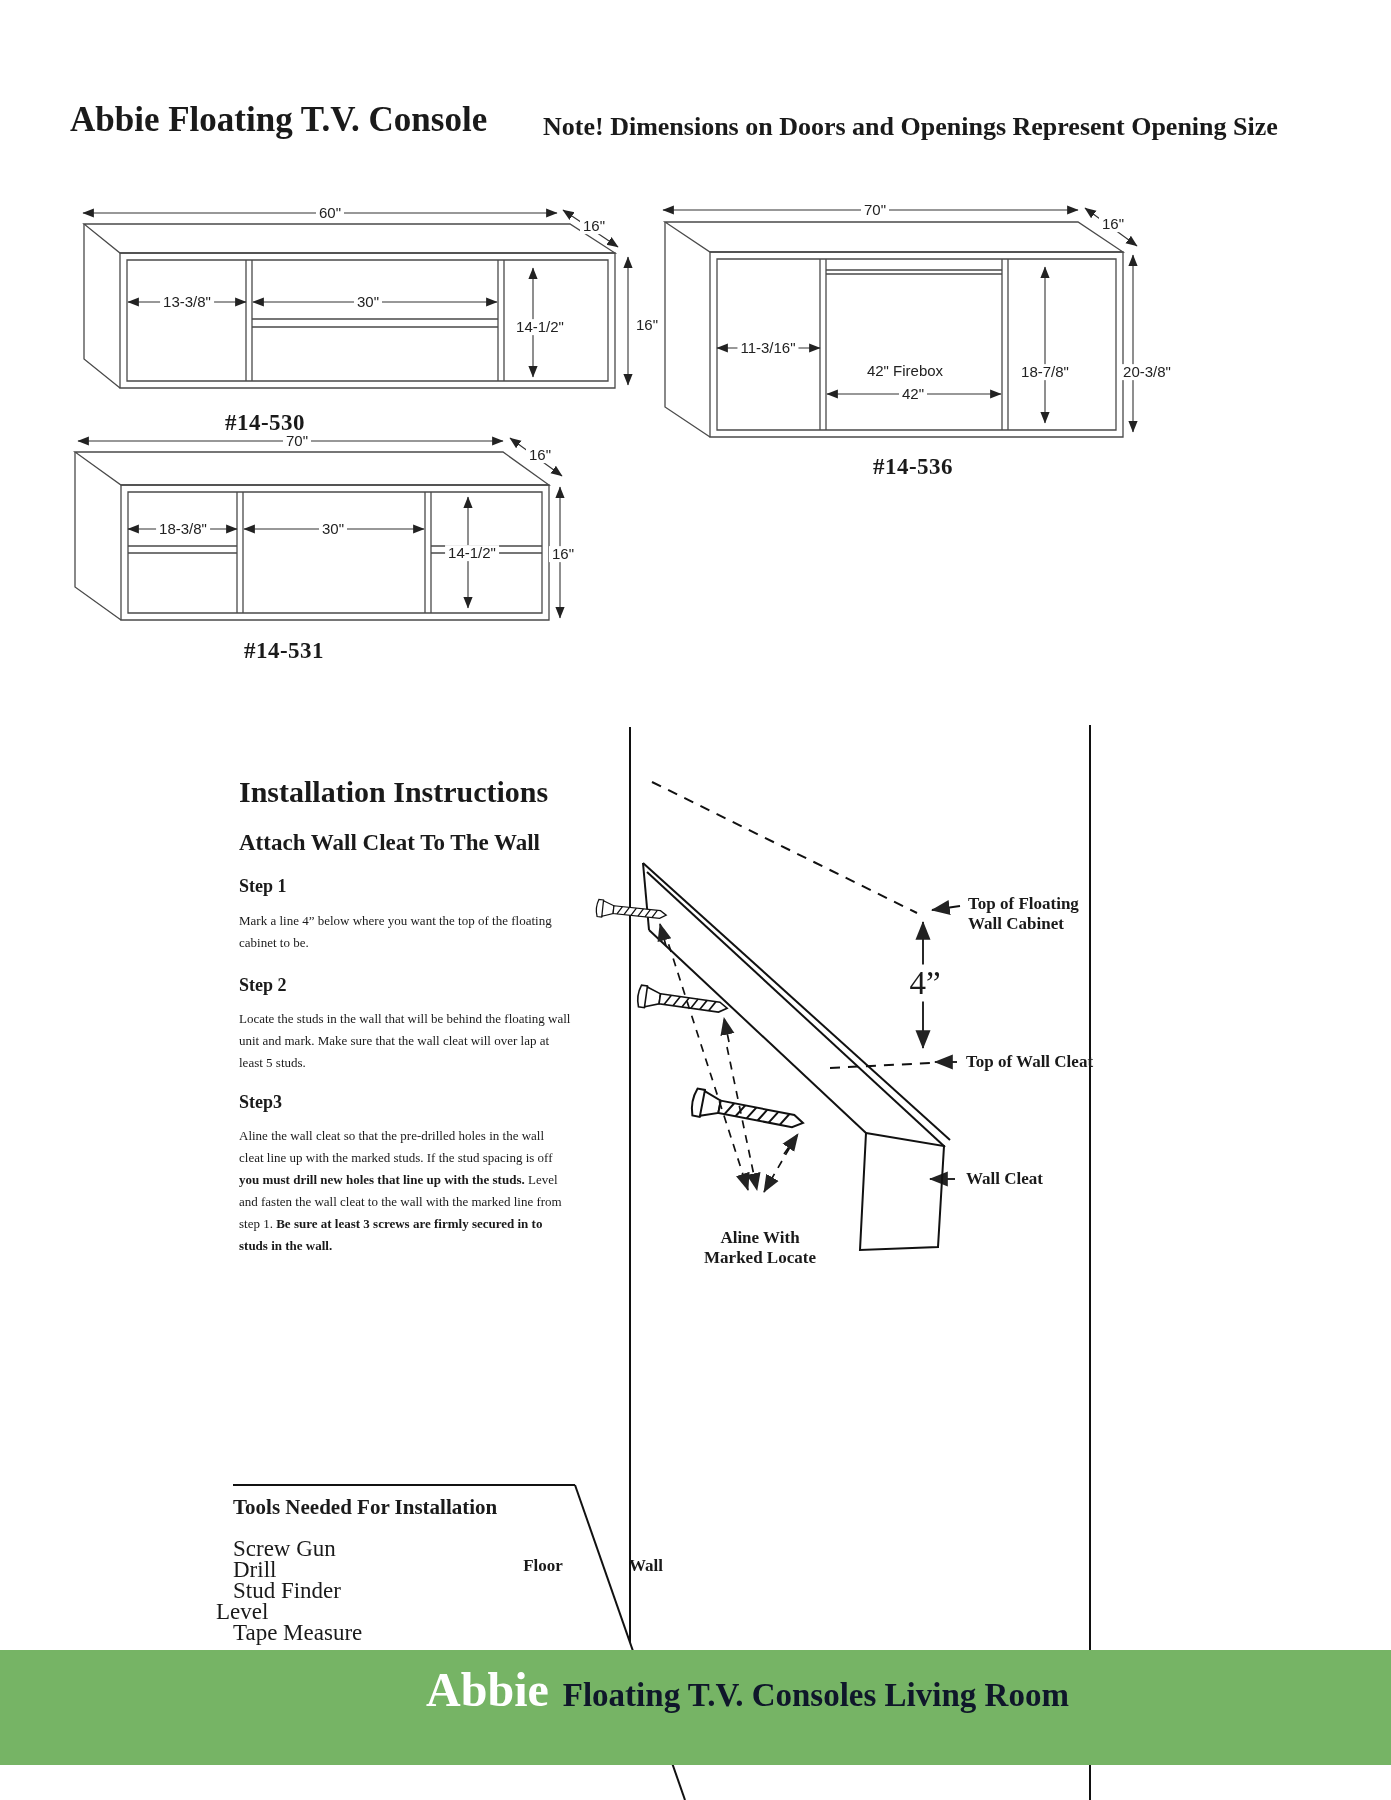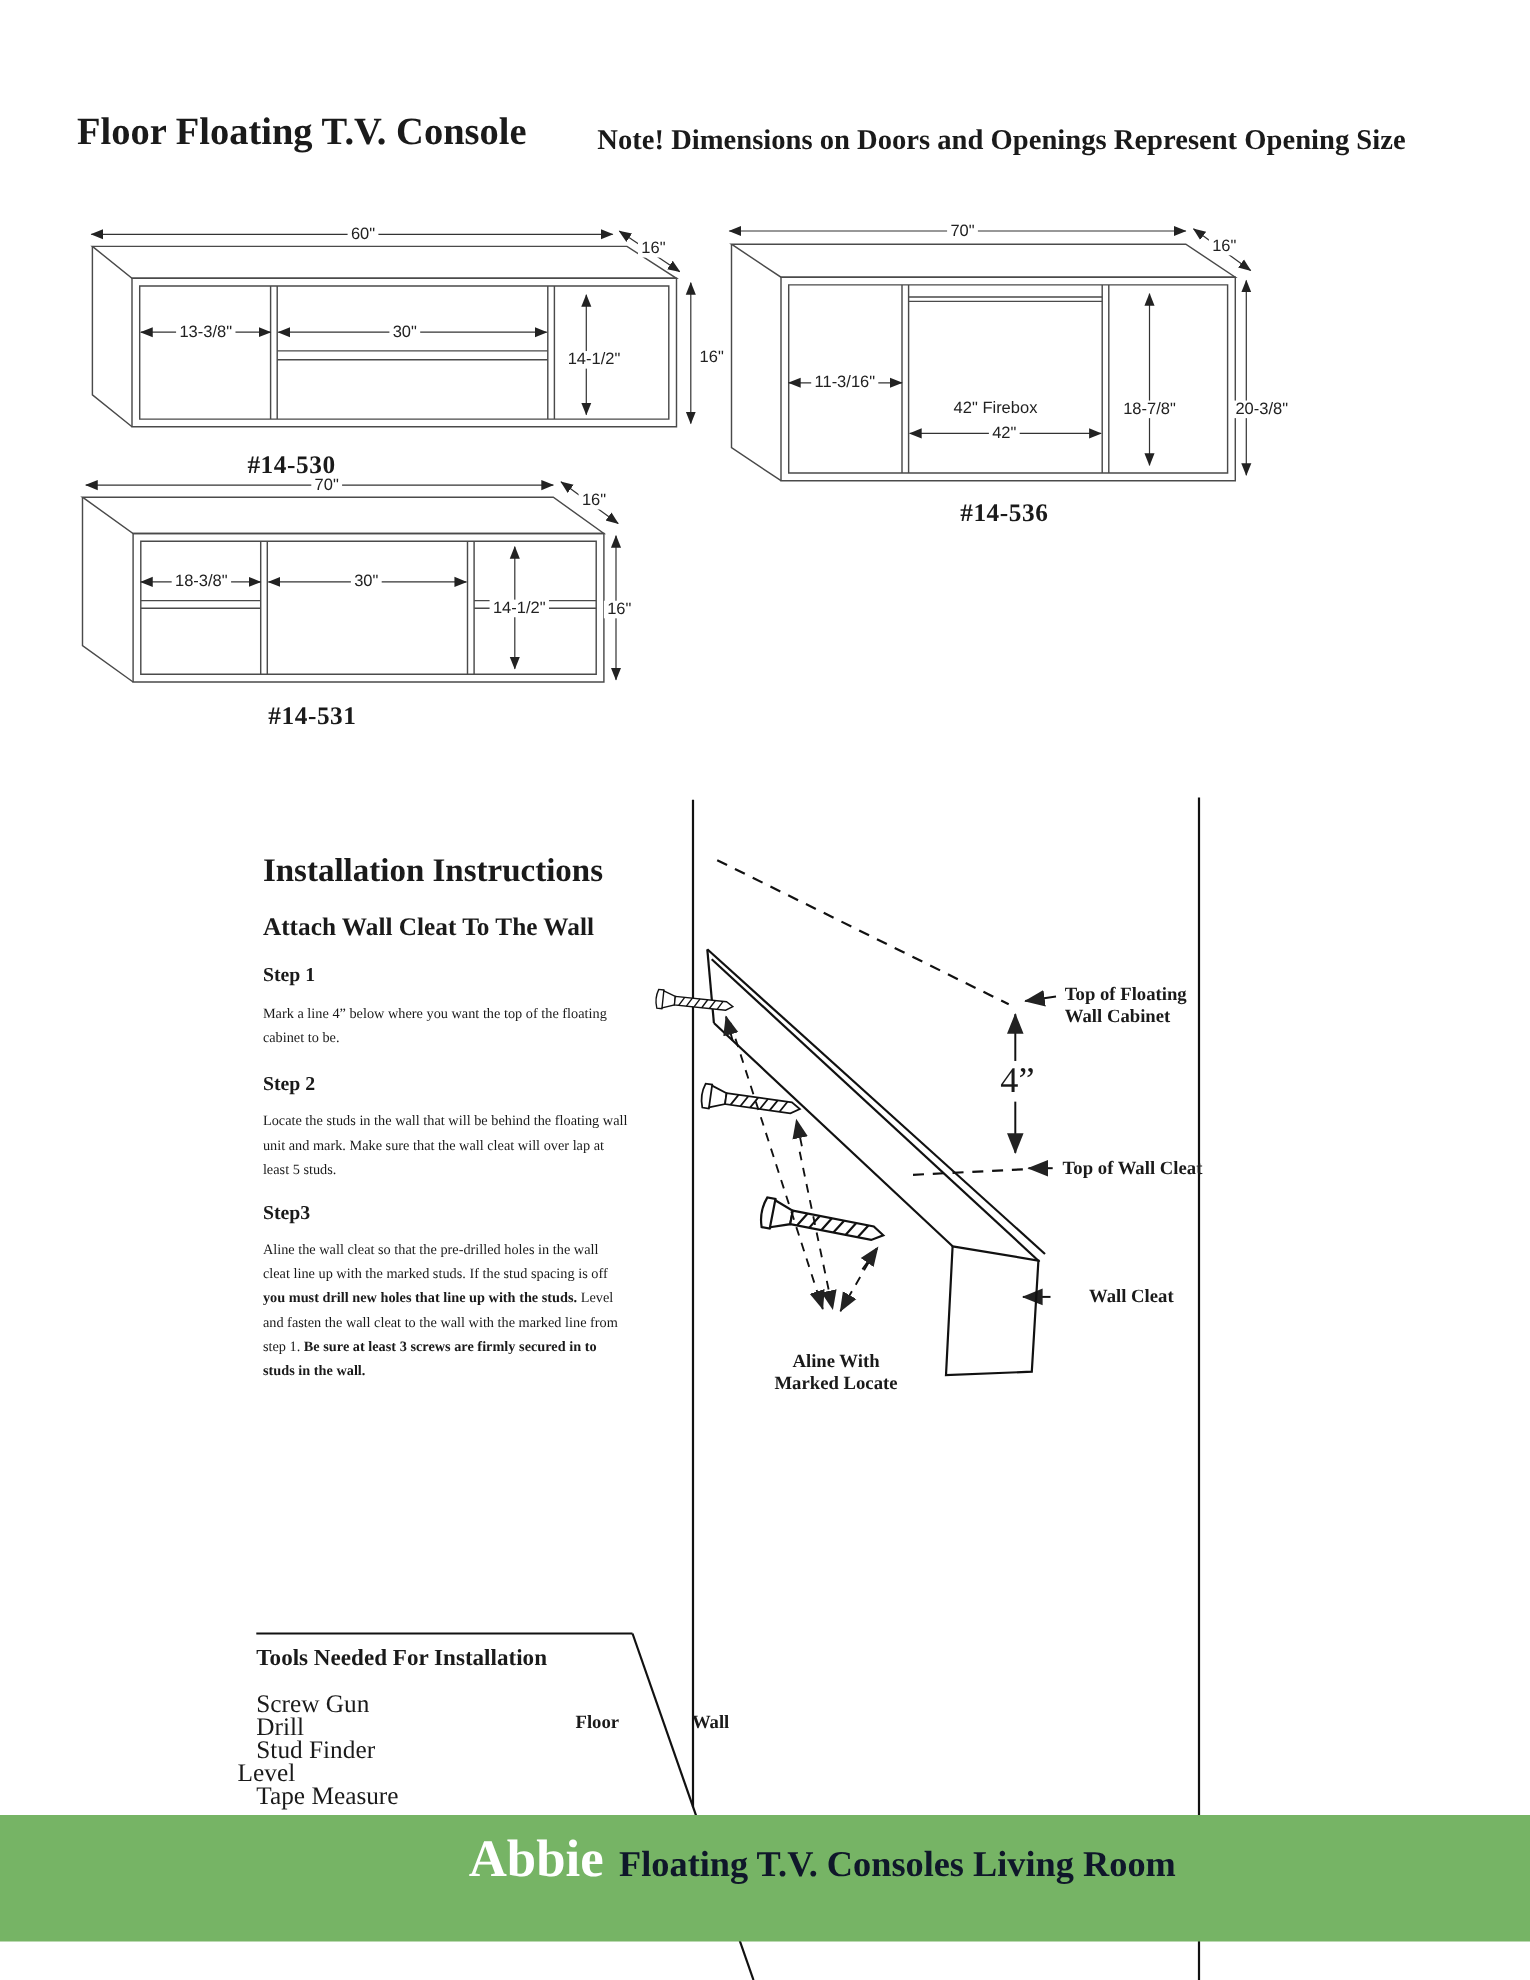--- a/index.html
+++ b/index.html
@@ -144,21 +144,21 @@
     <g stroke="#111" stroke-width="1.7" fill="none" stroke-dasharray="8 7">
       <path d="M664,930 L748,1190" marker-end="url(#ma)"></path>
       <path d="M727,1047 L757,1190" marker-end="url(#ma)"></path>
       <path d="M797,1135 L764,1192" marker-end="url(#ma)"></path>
       <path d="M666,946 L660,924" marker-end="url(#ma)"></path>
       <path d="M729,1042 L724,1018" marker-end="url(#ma)"></path>
       <path d="M784,1154 L798,1134" marker-end="url(#ma)"></path>
     </g>
   </svg>
 
-  <div class="abs pgtitle" style="left:70px;top:100px;">Floor Floating T.V. Console</div>
+  <div class="abs pgtitle" style="left:70px;top:100px;">Abbie Floating T.V. Console</div>
   <div class="abs pgnote" style="left:543px;top:112px;">Note! Dimensions on Doors and Openings Represent Opening Size</div>
 
   <div class="abs ctr dim" style="left:330px;top:213px;">60"</div>
   <div class="abs ctr dim" style="left:594px;top:226px;">16"</div>
   <div class="abs ctr dim" style="left:647px;top:325px;">16"</div>
   <div class="abs ctr dim" style="left:187px;top:302px;">13-3/8"</div>
   <div class="abs ctr dim" style="left:368px;top:302px;">30"</div>
   <div class="abs ctr dim" style="left:540px;top:327px;">14-1/2"</div>
   <div class="abs ctr cabid" style="left:265px;top:423px;">#14-530</div>
 
@@ -187,21 +187,21 @@
 
   <div class="abs steplabel" style="left:239px;top:975px;">Step 2</div>
   <div class="abs body-text" style="left:239px;top:1008px;">Locate the studs in the wall that will be behind the floating wall unit and mark. Make sure that the wall cleat will over lap at least 5 studs.</div>
 
   <div class="abs steplabel" style="left:239px;top:1092px;">Step3</div>
   <div class="abs body-text" style="left:239px;top:1125px;"><span>Aline the wall cleat so that the pre-drilled holes in the wall cleat line up with the marked studs. If the stud spacing is off </span><b>you must drill new holes that line up with the studs.</b><span> Level and fasten the wall cleat to the wall with the marked line from step 1. </span><b>Be sure at least 3 screws are firmly secured in to studs in the wall.</b></div>
 
   <div class="abs dlabel wrap" style="left:968px;top:894px;width:140px;">Top of Floating Wall Cabinet</div>
   <div class="abs ctr big4" style="left:925px;top:983px;">4”</div>
   <div class="abs vctr dlabel" style="left:966px;top:1062px;">Top of Wall Cleat</div>
-  <div class="abs vctr dlabel" style="left:966px;top:1179px;margin-left:24px;">Wall Cleat</div>
+  <div class="abs vctr dlabel" style="left:966px;top:1179px;">Wall Cleat</div>
   <div class="abs dlabel wrap" style="left:690px;top:1228px;width:140px;text-align:center;">Aline With Marked Locate</div>
   <div class="abs ctr dlabel" style="left:543px;top:1566px;">Floor</div>
   <div class="abs ctr dlabel" style="left:646px;top:1566px;">Wall</div>
 
   <div class="abs toolstitle" style="left:233px;top:1495px;">Tools Needed For Installation</div>
   <div class="abs tool" style="left:233px;top:1538px;">Screw Gun</div>
   <div class="abs tool" style="left:233px;top:1559px;">Drill</div>
   <div class="abs tool" style="left:233px;top:1580px;">Stud Finder</div>
   <div class="abs tool" style="left:216px;top:1601px;">Level</div>
   <div class="abs tool" style="left:233px;top:1622px;">Tape Measure</div>

